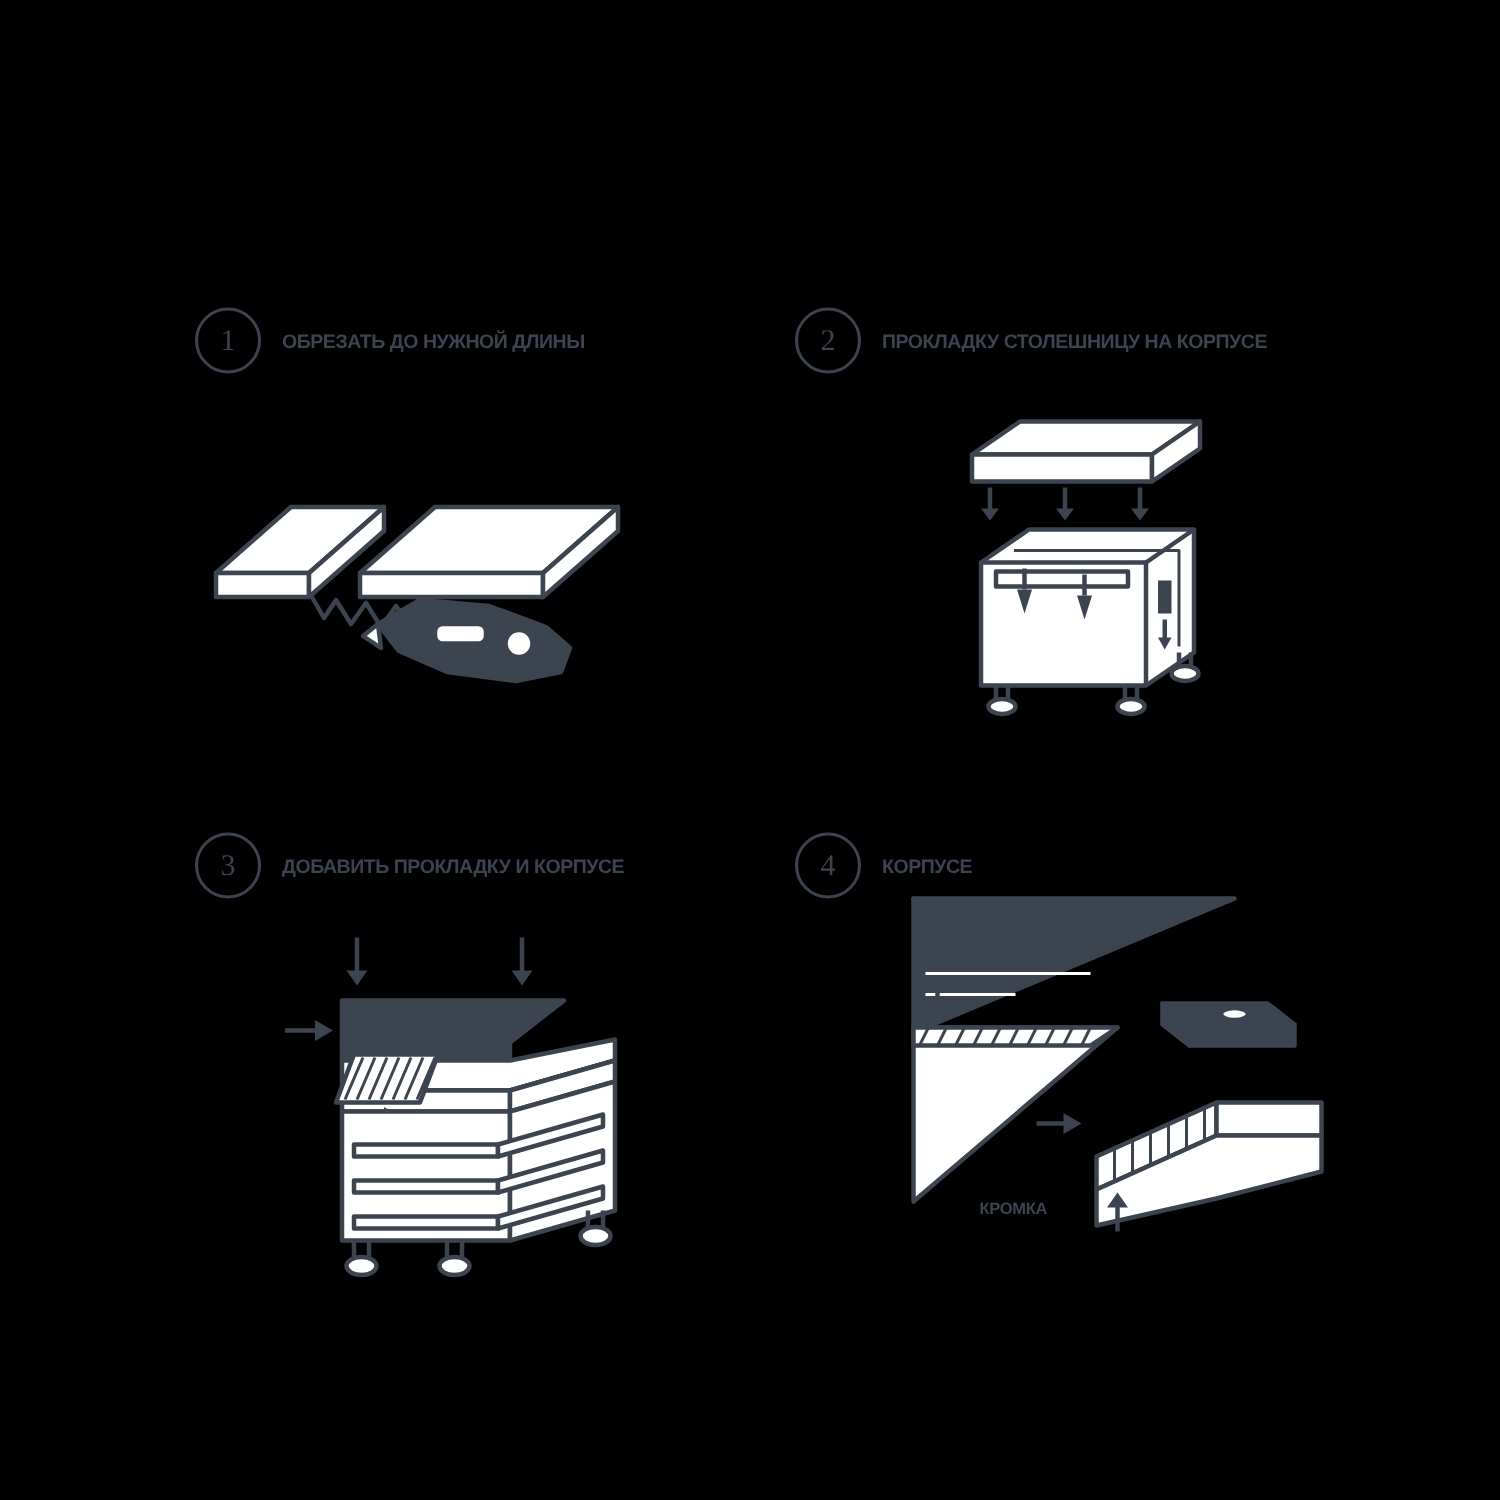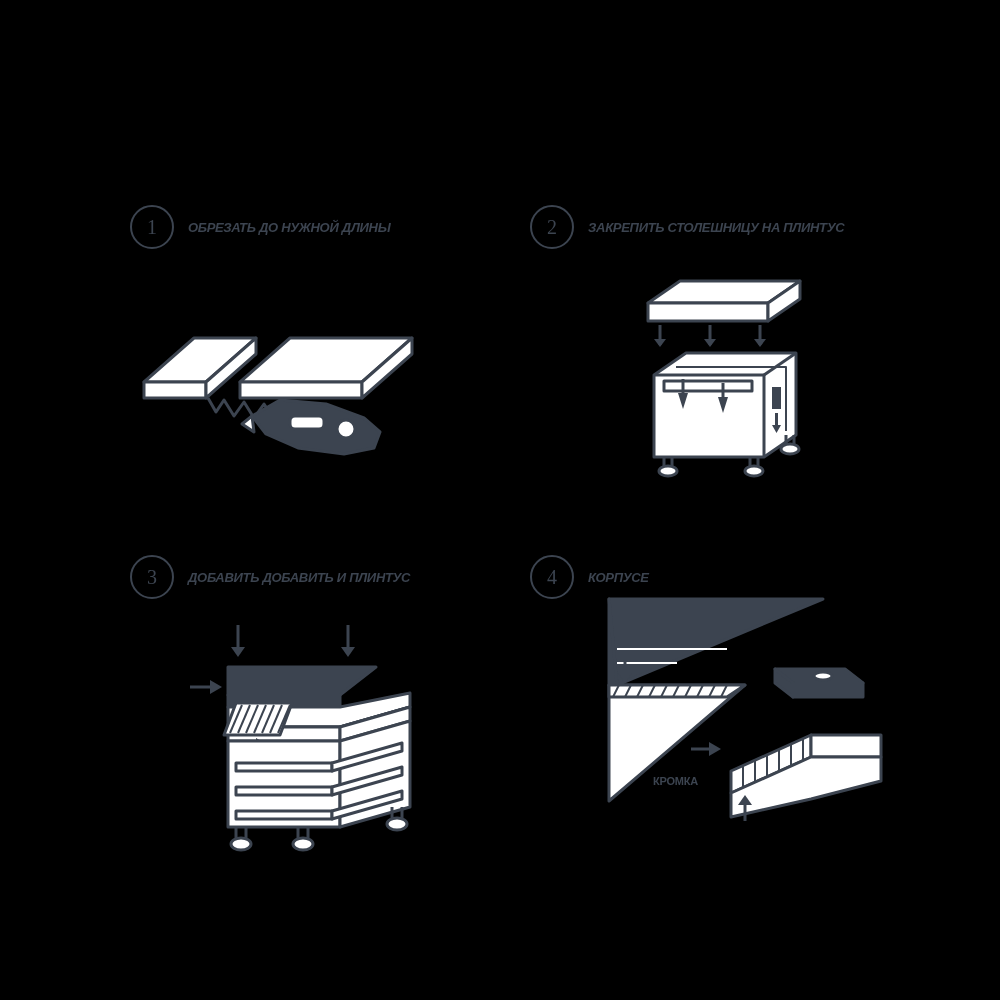--- a/index.html
+++ b/index.html
@@ -39,21 +39,20 @@
     justify-content: center;
     font-family: "Liberation Serif", serif;
     flex: 0 0 auto;
   }
   .step-title {
     color: #3c4450;
     font-size: 13px;
     font-weight: bold;
     letter-spacing: -0.3px;
     white-space: nowrap;
-    font-style: italic;
   }
   .art {
     position: absolute;
   }
   .lbl {
     position: absolute;
     color: #3c4450;
     font-size: 11px;
     font-weight: bold;
     letter-spacing: -0.2px;
@@ -95,21 +94,21 @@
         <rect x="160" y="96" width="34" height="13" rx="5" fill="#ffffff" stroke="#3c4450" stroke-width="3"></rect>
         <circle cx="216" cy="109" r="9" fill="#ffffff" stroke="#3c4450" stroke-width="3"></circle>
         <path d="M122 96 L112 104 L124 112 Z" fill="#ffffff" stroke="#3c4450" stroke-width="3" stroke-linejoin="round"></path>
       </g>
     </svg>
   </div>
 
   <div class="step" style="left:530px; top:205px;">
     <div class="step-header">
       <div class="step-num">2</div>
-      <div class="step-title">ЗАКРЕПИТЬ СТОЛЕШНИЦУ НА ПЛИНТУС</div>
+      <div class="step-title">ПРОКЛАДКУ СТОЛЕШНИЦУ НА КОРПУСЕ</div>
     </div>
   </div>
 
   <div class="art" style="left:640px; top:275px;">
     <svg width="180" height="215" viewBox="0 0 180 215">
       <g fill="#ffffff" stroke="#3c4450" stroke-width="3" stroke-linejoin="round">
 
         <path d="M8 28 L40 6 L160 6 L128 28 Z"></path>
 
         <path d="M8 28 L128 28 L128 46 L8 46 Z"></path>
@@ -159,21 +158,21 @@
         <ellipse cx="114" cy="196" rx="9" ry="5"></ellipse>
         <path d="M146 160 L146 170 M154 160 L154 170"></path>
         <ellipse cx="150" cy="174" rx="9" ry="5"></ellipse>
       </g>
     </svg>
   </div>
 
   <div class="step" style="left:130px; top:555px;">
     <div class="step-header">
       <div class="step-num">3</div>
-      <div class="step-title">ДОБАВИТЬ ДОБАВИТЬ И ПЛИНТУС</div>
+      <div class="step-title">ДОБАВИТЬ ПРОКЛАДКУ И КОРПУСЕ</div>
     </div>
   </div>
 
   <div class="art" style="left:180px; top:615px;">
     <svg width="260" height="260" viewBox="0 0 260 260">
 
       <g stroke="#3c4450" stroke-width="3" fill="none">
         <line x1="58" y1="10" x2="58" y2="38"></line>
         <path d="M51 32 L58 42 L65 32 Z" fill="#3c4450" stroke="none"></path>
         <line x1="168" y1="10" x2="168" y2="38"></line>
@@ -306,15 +305,15 @@
         <path d="M143 220 L150 210 L157 220 Z" fill="#3c4450" stroke="none"></path>
       </g>
 
       <g stroke="#3c4450" stroke-width="3" fill="none">
         <line x1="96" y1="164" x2="118" y2="164"></line>
         <path d="M114 157 L126 164 L114 171 Z" fill="#3c4450" stroke="none"></path>
       </g>
     </svg>
   </div>
 
-  <div class="lbl" style="left:653px; top:775px;">КРОМКА</div>
+  <div class="lbl" style="left:653px; top:800px;">КРОМКА</div>
 
 </div>
 
 </body></html>

